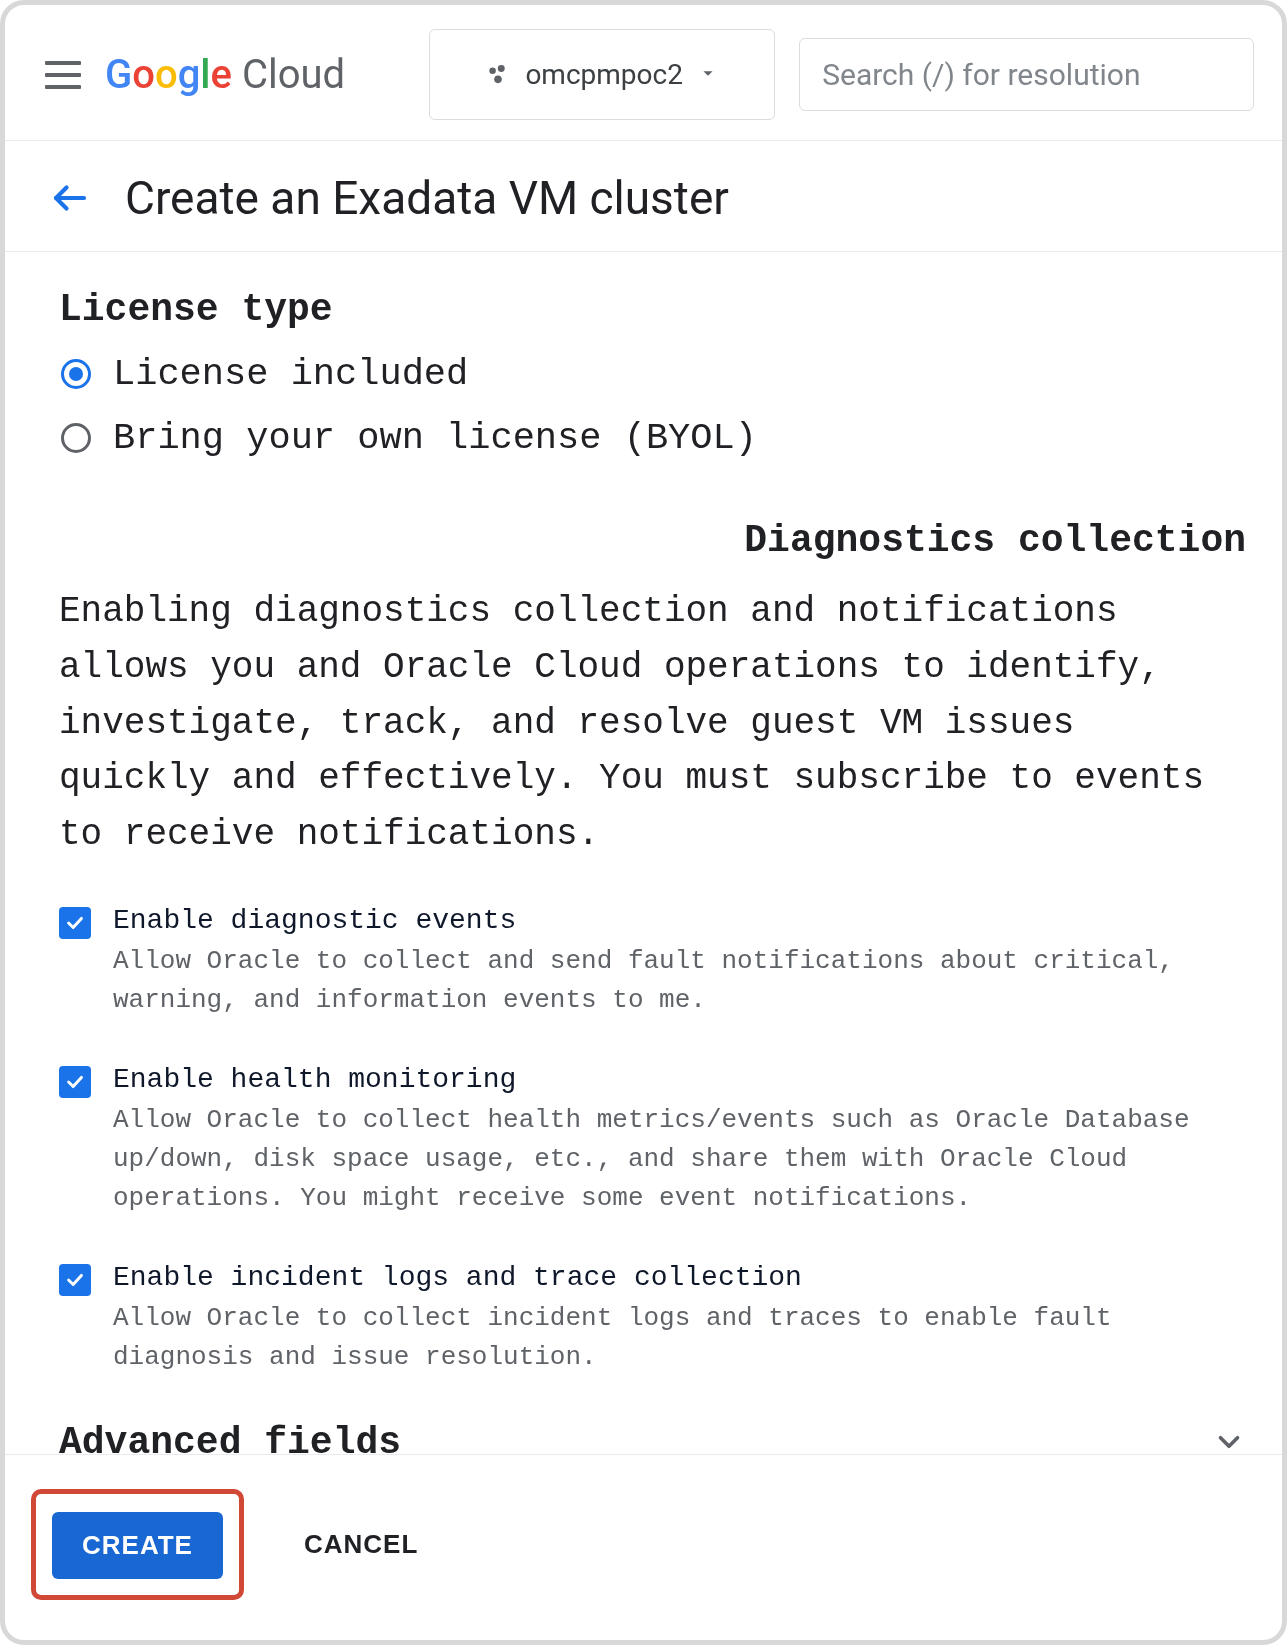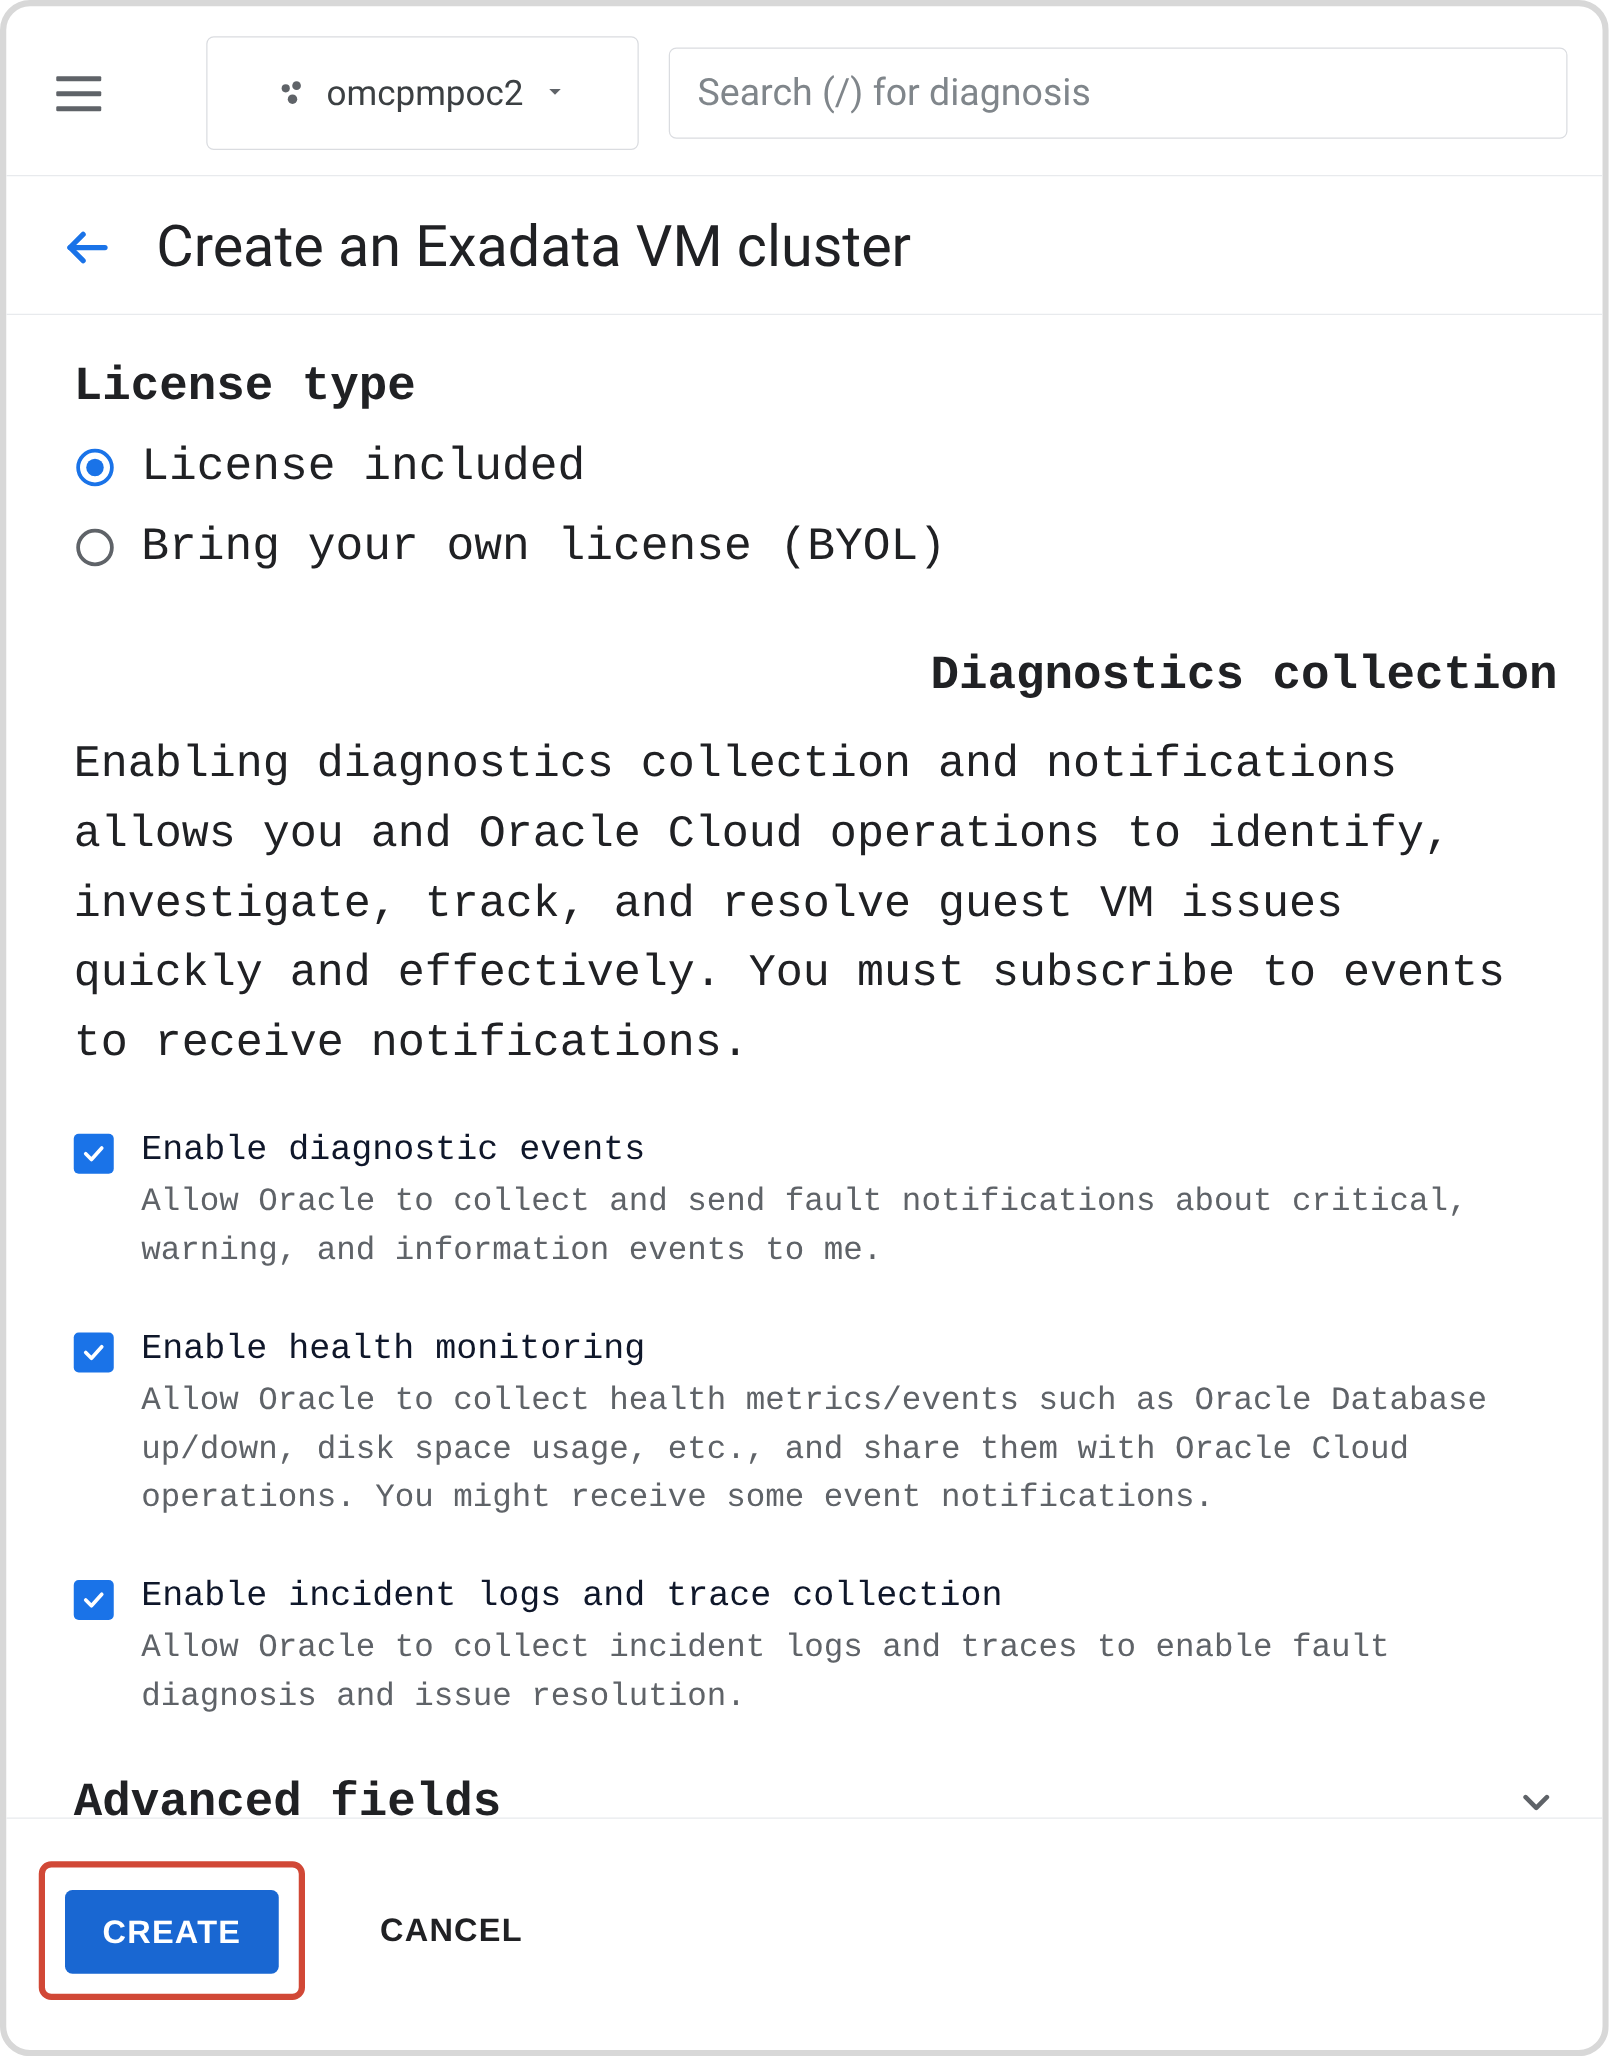--- a/index.html
+++ b/index.html
@@ -175,36 +175,40 @@
 <body>
 
 <div class="frame">
 
   <div class="topbar">
     <div class="hamburger">
       <span></span>
         <span></span>
         <span></span>
     </div>
+    <div class="logo">
+      <span class="google-word"><span class="c1">G</span><span class="c2">o</span><span class="c3">o</span><span class="c4">g</span><span class="c5">l</span><span class="c6">e</span></span>
+      <span class="cloud-word">Cloud</span>
+    </div>
     <div class="project-picker">
       <span class="proj-icon">
         <svg viewBox="0 0 24 24" fill="#5f6368">
             <circle cx="7" cy="8" r="3"></circle>
             <circle cx="15" cy="6" r="3.2"></circle>
             <circle cx="12" cy="16" r="3.5"></circle>
           </svg>
       </span>
       <span>omcpmpoc2</span>
       <span>
         <svg width="22" height="22" viewBox="0 0 24 24" fill="#5f6368">
             <path d="M7 10l5 5 5-5z"></path>
           </svg>
       </span>
     </div>
-    <div class="search">Search (/) for diagnosis</div>
+    <div class="search">Search (/) for resolution</div>
   </div>
 
   <div class="title-row">
     <span class="back-btn">
       <svg viewBox="0 0 24 24" fill="none" stroke="#1a73e8" stroke-width="2.4" stroke-linecap="round" stroke-linejoin="round">
           <line x1="20" y1="12" x2="4" y2="12"></line>
           <polyline points="10 18 4 12 10 6"></polyline>
         </svg>
     </span>
     <div class="page-title">Create an Exadata VM cluster</div>

